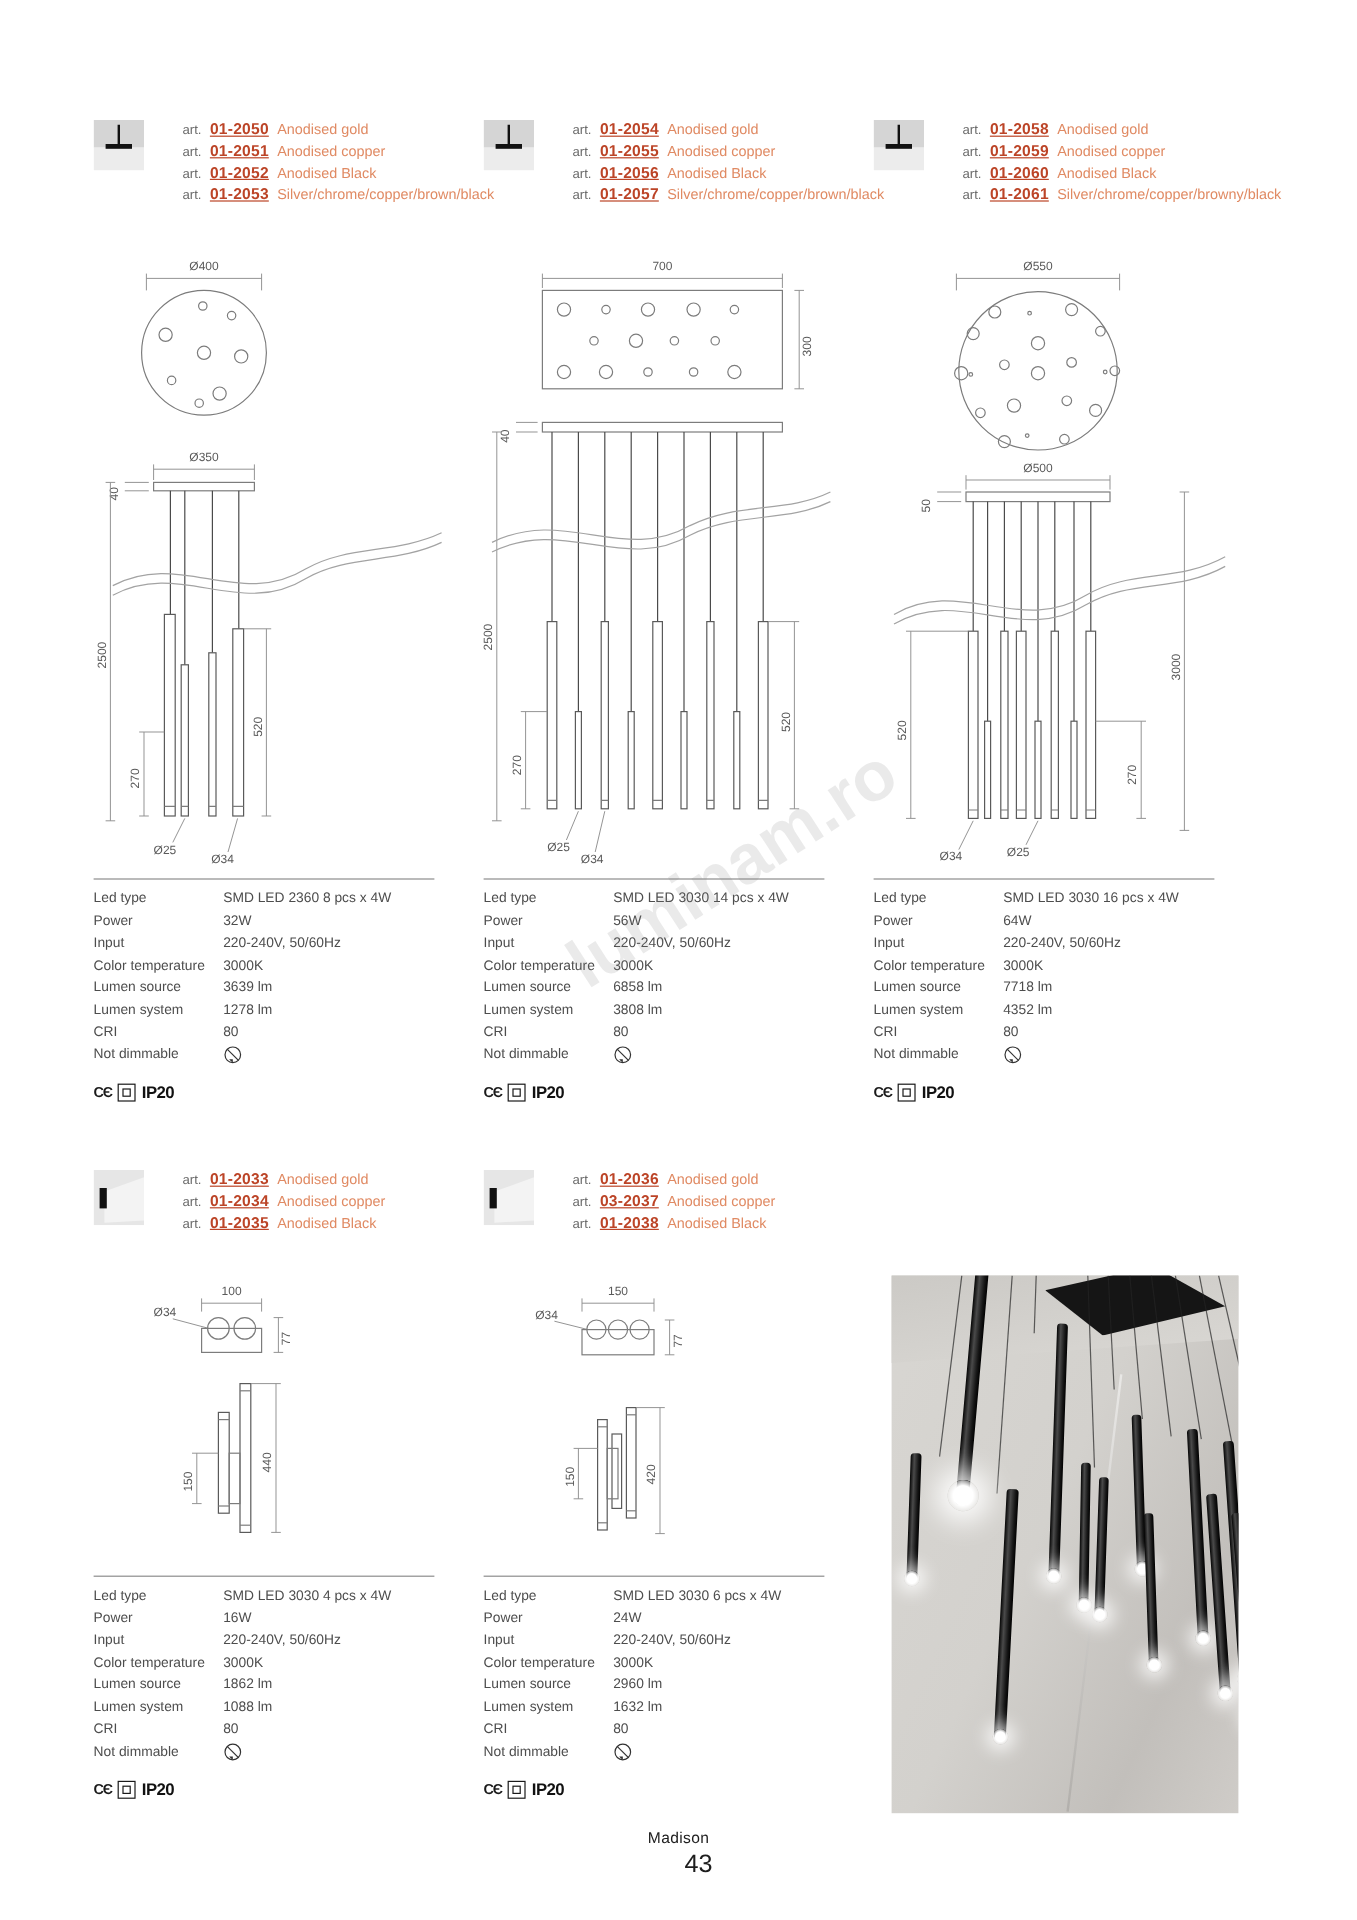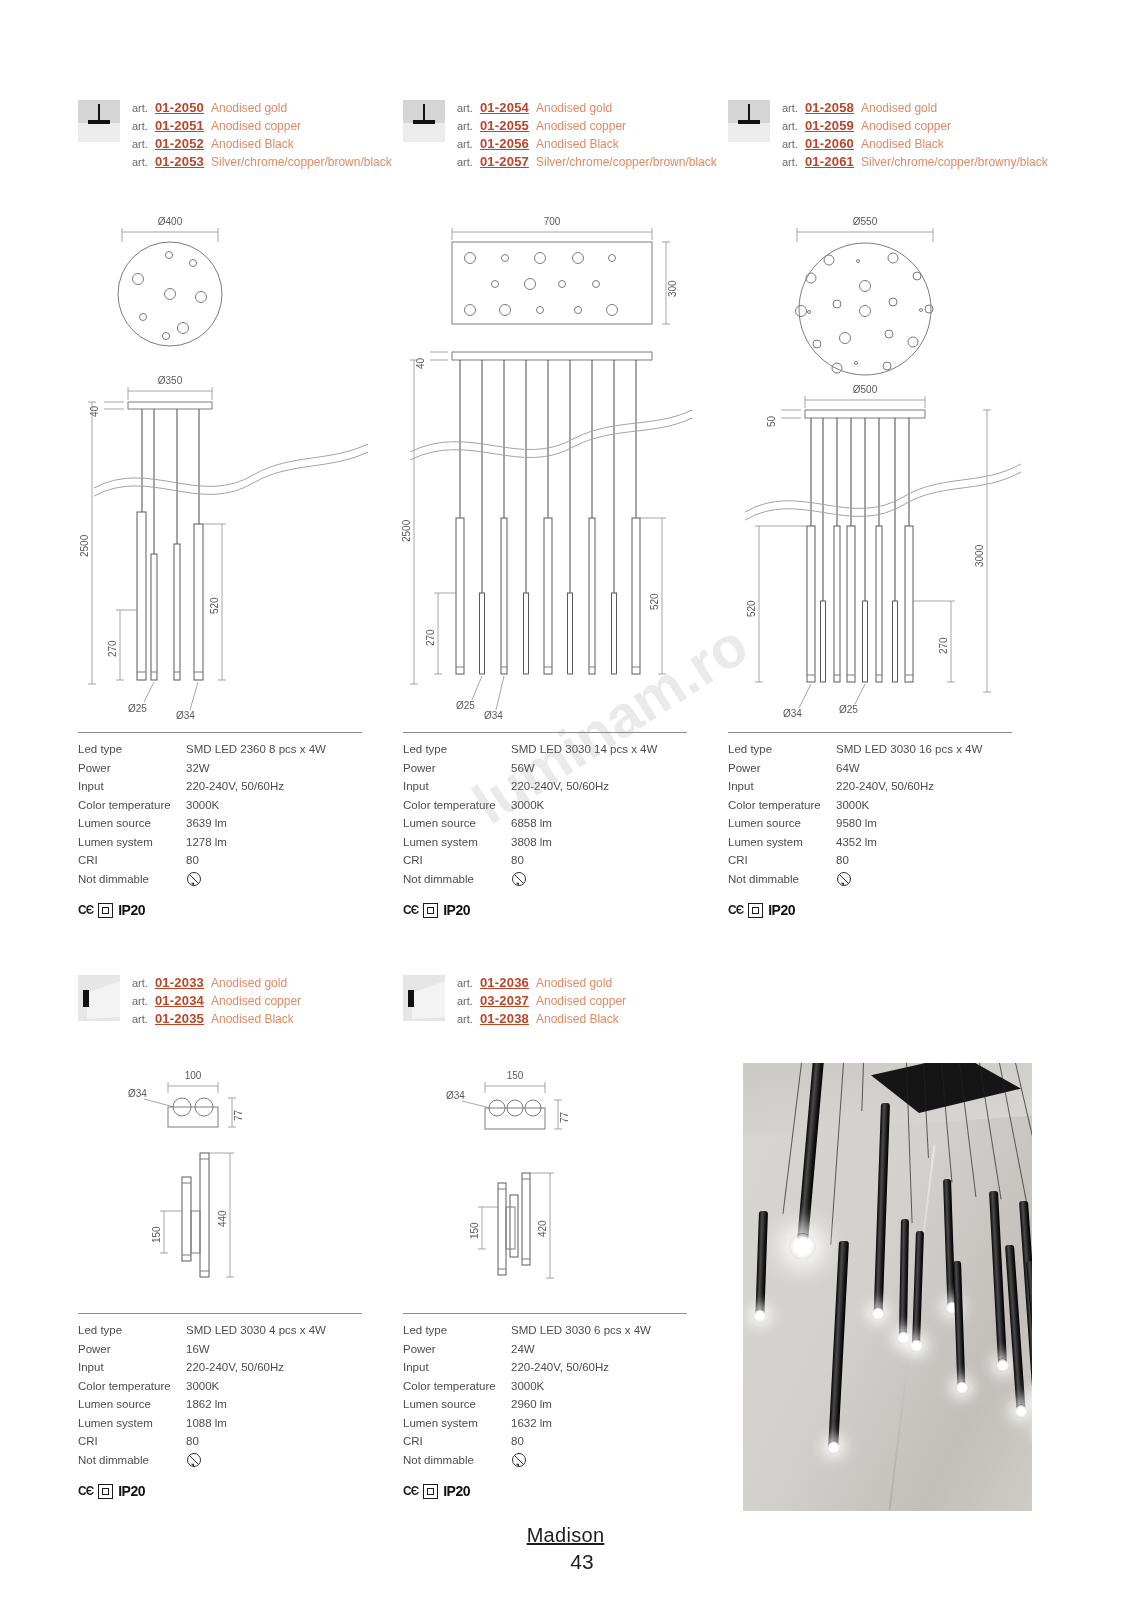--- a/index.html
+++ b/index.html
@@ -4,21 +4,21 @@
 <style>
   html,body{margin:0;padding:0;}
   body{width:1131px;height:1600px;position:relative;background:#fff;
        font-family:"Liberation Sans",sans-serif;color:#4a4a4a;overflow:hidden;}
 
   
   .art-block{position:absolute;display:flex;gap:12px;}
   .mount-icon{flex:0 0 auto;}
   .art-rows{display:flex;flex-direction:column;gap:3px;}
   .art-row{display:flex;align-items:baseline;gap:7px;white-space:nowrap;}
-  .art-prefix{font-size:11px;color:#6a6a6a;}
+  .art-prefix{font-size:11px;color:#6a6a6a;margin-left:20px;}
   .art-code{font-size:13px;font-weight:bold;color:#bc4427;letter-spacing:.2px;text-decoration:underline;}
   .art-finish{font-size:12px;color:#e08a63;}
 
   
   .spec{position:absolute;width:284px;font-size:11.5px;color:#4d4d4d;}
   .spec .hr{border-top:1px solid #8d8d8d;margin-bottom:7px;}
   .spec-row{display:flex;align-items:center;height:18.5px;}
   .spec-label{width:108px;flex:0 0 auto;}
   .spec-value{flex:1;}
   .nd-icon{display:inline-block;vertical-align:middle;}
@@ -52,21 +52,21 @@
   .tube-p::after{content:'';position:absolute;left:50%;bottom:-5px;width:13px;height:13px;margin-left:-6.5px;border-radius:50%;
          background:radial-gradient(circle,#ffffff 45%,rgba(255,255,255,.55) 68%,rgba(255,255,255,0) 72%);
          box-shadow:0 0 14px 5px rgba(255,255,255,.85);}
   .tube-p.g-big::after{width:26px;height:26px;margin-left:-13px;box-shadow:0 0 22px 10px rgba(255,255,255,.9);}
 
   
   .watermark{position:absolute;left:395px;top:690px;width:430px;text-align:center;
          transform:rotate(-33deg);font-size:58px;font-weight:bold;color:rgba(125,125,125,.16);
          pointer-events:none;white-space:nowrap;}
   .footer{position:absolute;left:0;width:100%;top:1524px;text-align:center;color:#1d1d1d;}
-  .footer .series{font-size:20px;text-decoration:underline;letter-spacing:.3px;}
+  .footer .series{font-size:13px;letter-spacing:.3px;}
   .footer .pagenum{font-size:21px;margin-top:3px;padding-left:33px;}
 </style>
 </head>
 <body>
 
 <div class="art-block" style="left:78px;top:100px;">
   <svg class="mount-icon" width="42" height="42">
     <rect width="42" height="23" fill="#d5d5d5"></rect>
       <rect y="23" width="42" height="19" fill="#ececec"></rect>
     <line x1="21" y1="4" x2="21" y2="21" stroke="#111" stroke-width="2"></line>
@@ -579,21 +579,21 @@
   <div class="spec-row">
       <span class="spec-label">Input</span>
       <span class="spec-value">220-240V, 50/60Hz</span>
     </div>
   <div class="spec-row">
       <span class="spec-label">Color temperature</span>
       <span class="spec-value">3000K</span>
     </div>
   <div class="spec-row">
       <span class="spec-label">Lumen source</span>
-      <span class="spec-value">9580 lm</span>
+      <span class="spec-value">7718 lm</span>
     </div>
   <div class="spec-row">
       <span class="spec-label">Lumen system</span>
       <span class="spec-value">4352 lm</span>
     </div>
   <div class="spec-row">
       <span class="spec-label">CRI</span>
       <span class="spec-value">80</span>
     </div>
   <div class="spec-row">

